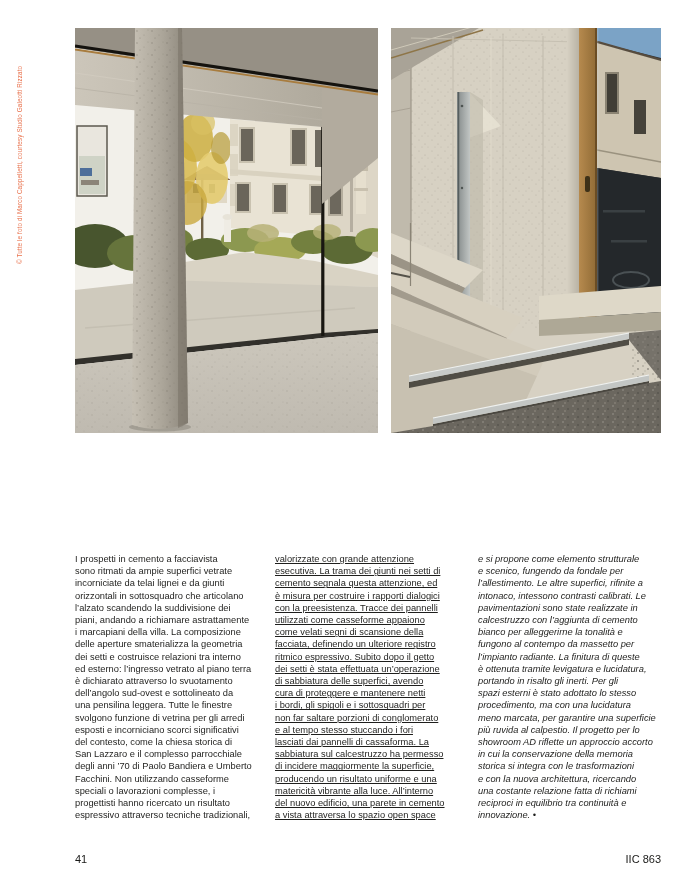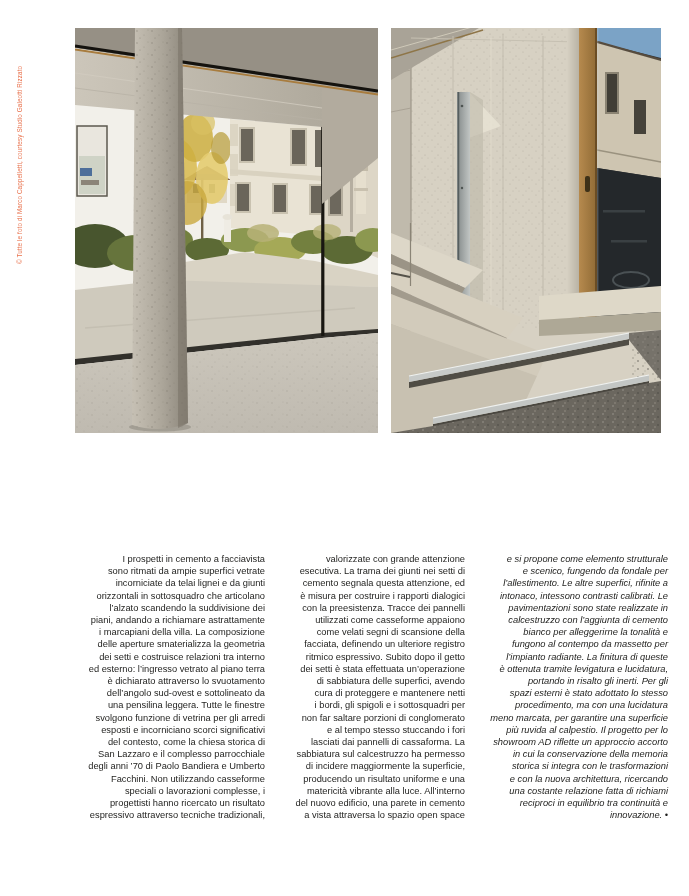--- a/index.html
+++ b/index.html
@@ -5,22 +5,22 @@
   html,body{margin:0;padding:0;background:#ffffff;}
   .page{position:relative;width:689px;height:896px;background:#ffffff;overflow:hidden;
         font-family:"Liberation Sans","DejaVu Sans",sans-serif;}
   .credit{position:absolute;left:16px;top:264px;transform:rotate(-90deg);transform-origin:0 0;
           white-space:nowrap;font-size:6.3px;letter-spacing:.12px;color:#e8714c;}
   .photo{position:absolute;top:28px;}
   .photo svg{display:block;width:100%;height:100%;}
   .photo-left{left:75px;width:303px;height:405px;}
   .photo-right{left:391px;width:270px;height:405px;}
   .col{position:absolute;top:553px;width:190px;font-size:9.3px;line-height:12.2px;
-       color:#1e1e1c;white-space:pre;text-align:right;}
-  .col1{left:75px;} .col2{left:275px;} .col3{left:478px;font-style:italic;}
+       color:#1e1e1c;white-space:pre;}
+  .col1{left:75px;} .col2{left:275px;text-decoration:underline;} .col3{left:478px;font-style:italic;}
   .footer{position:absolute;left:75px;top:853px;width:586px;display:flex;
           justify-content:space-between;font-size:11px;color:#1a1a18;}
 </style>
 </head>
 <body>
 
 <div class="page">
 
   <div class="credit">© Tutte le foto di Marco Cappelletti, courtesy Studio Galeotti Rizzato</div>
 
@@ -343,14 +343,18 @@
 meno marcata, per garantire una superficie
 più ruvida al calpestio. Il progetto per lo
 showroom AD riflette un approccio accorto
 in cui la conservazione della memoria
 storica si integra con le trasformazioni
 e con la nuova architettura, ricercando
 una costante relazione fatta di richiami
 reciproci in equilibrio tra continuità e
 innovazione. •</div>
 
+  <div class="footer">
+    <span>41</span>
+    <span>IIC 863</span>
+  </div>
 
 </div>
 
 </body></html>

